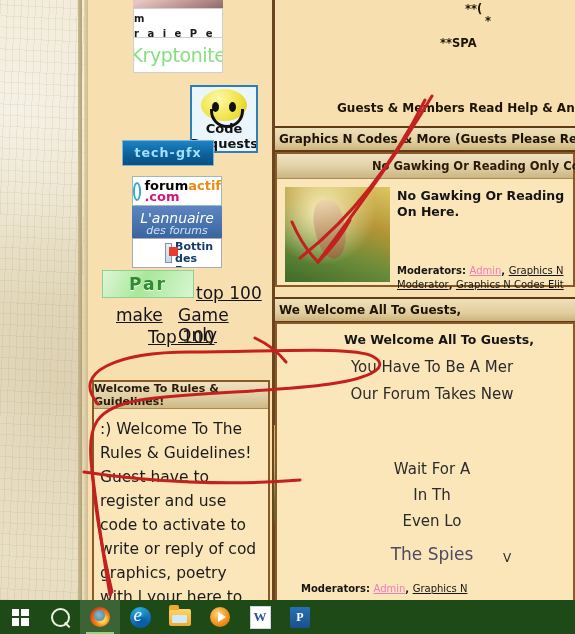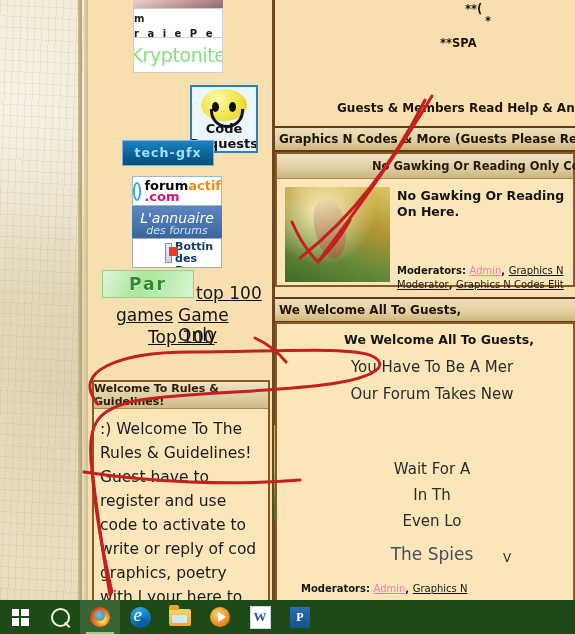--- a/index.html
+++ b/index.html
@@ -252,21 +252,21 @@
           <span>Le Bottin</span><br>
           <span>des Forums</span>
         </span>
       </div>
 
       <div class="banner bn-par">
         <span>Par</span>
       </div>
 
       <a class="link l-top100" href="#">top 100</a>
-      <a class="link l-games" href="#">games</a>
+      <a class="link l-games" href="#">make</a>
       <a class="link l-gamesites" href="#">Game Only</a>
       <a class="link l-top100b" href="#">Top 100</a>
 
       <div class="rules">
         <div class="rules-head">
           <span>Welcome To Rules &amp; Guidelines!</span>
         </div>
         <div class="rules-body">:) Welcome To The Rules &amp; Guidelines! Guest have to register and use code to activate to write or reply of cod graphics, poetry with l your here to only not look or only to write codes, graphics, poetry with literature why be here this is not that place. Please new members when you make a new</div>
       </div>
     </div>

